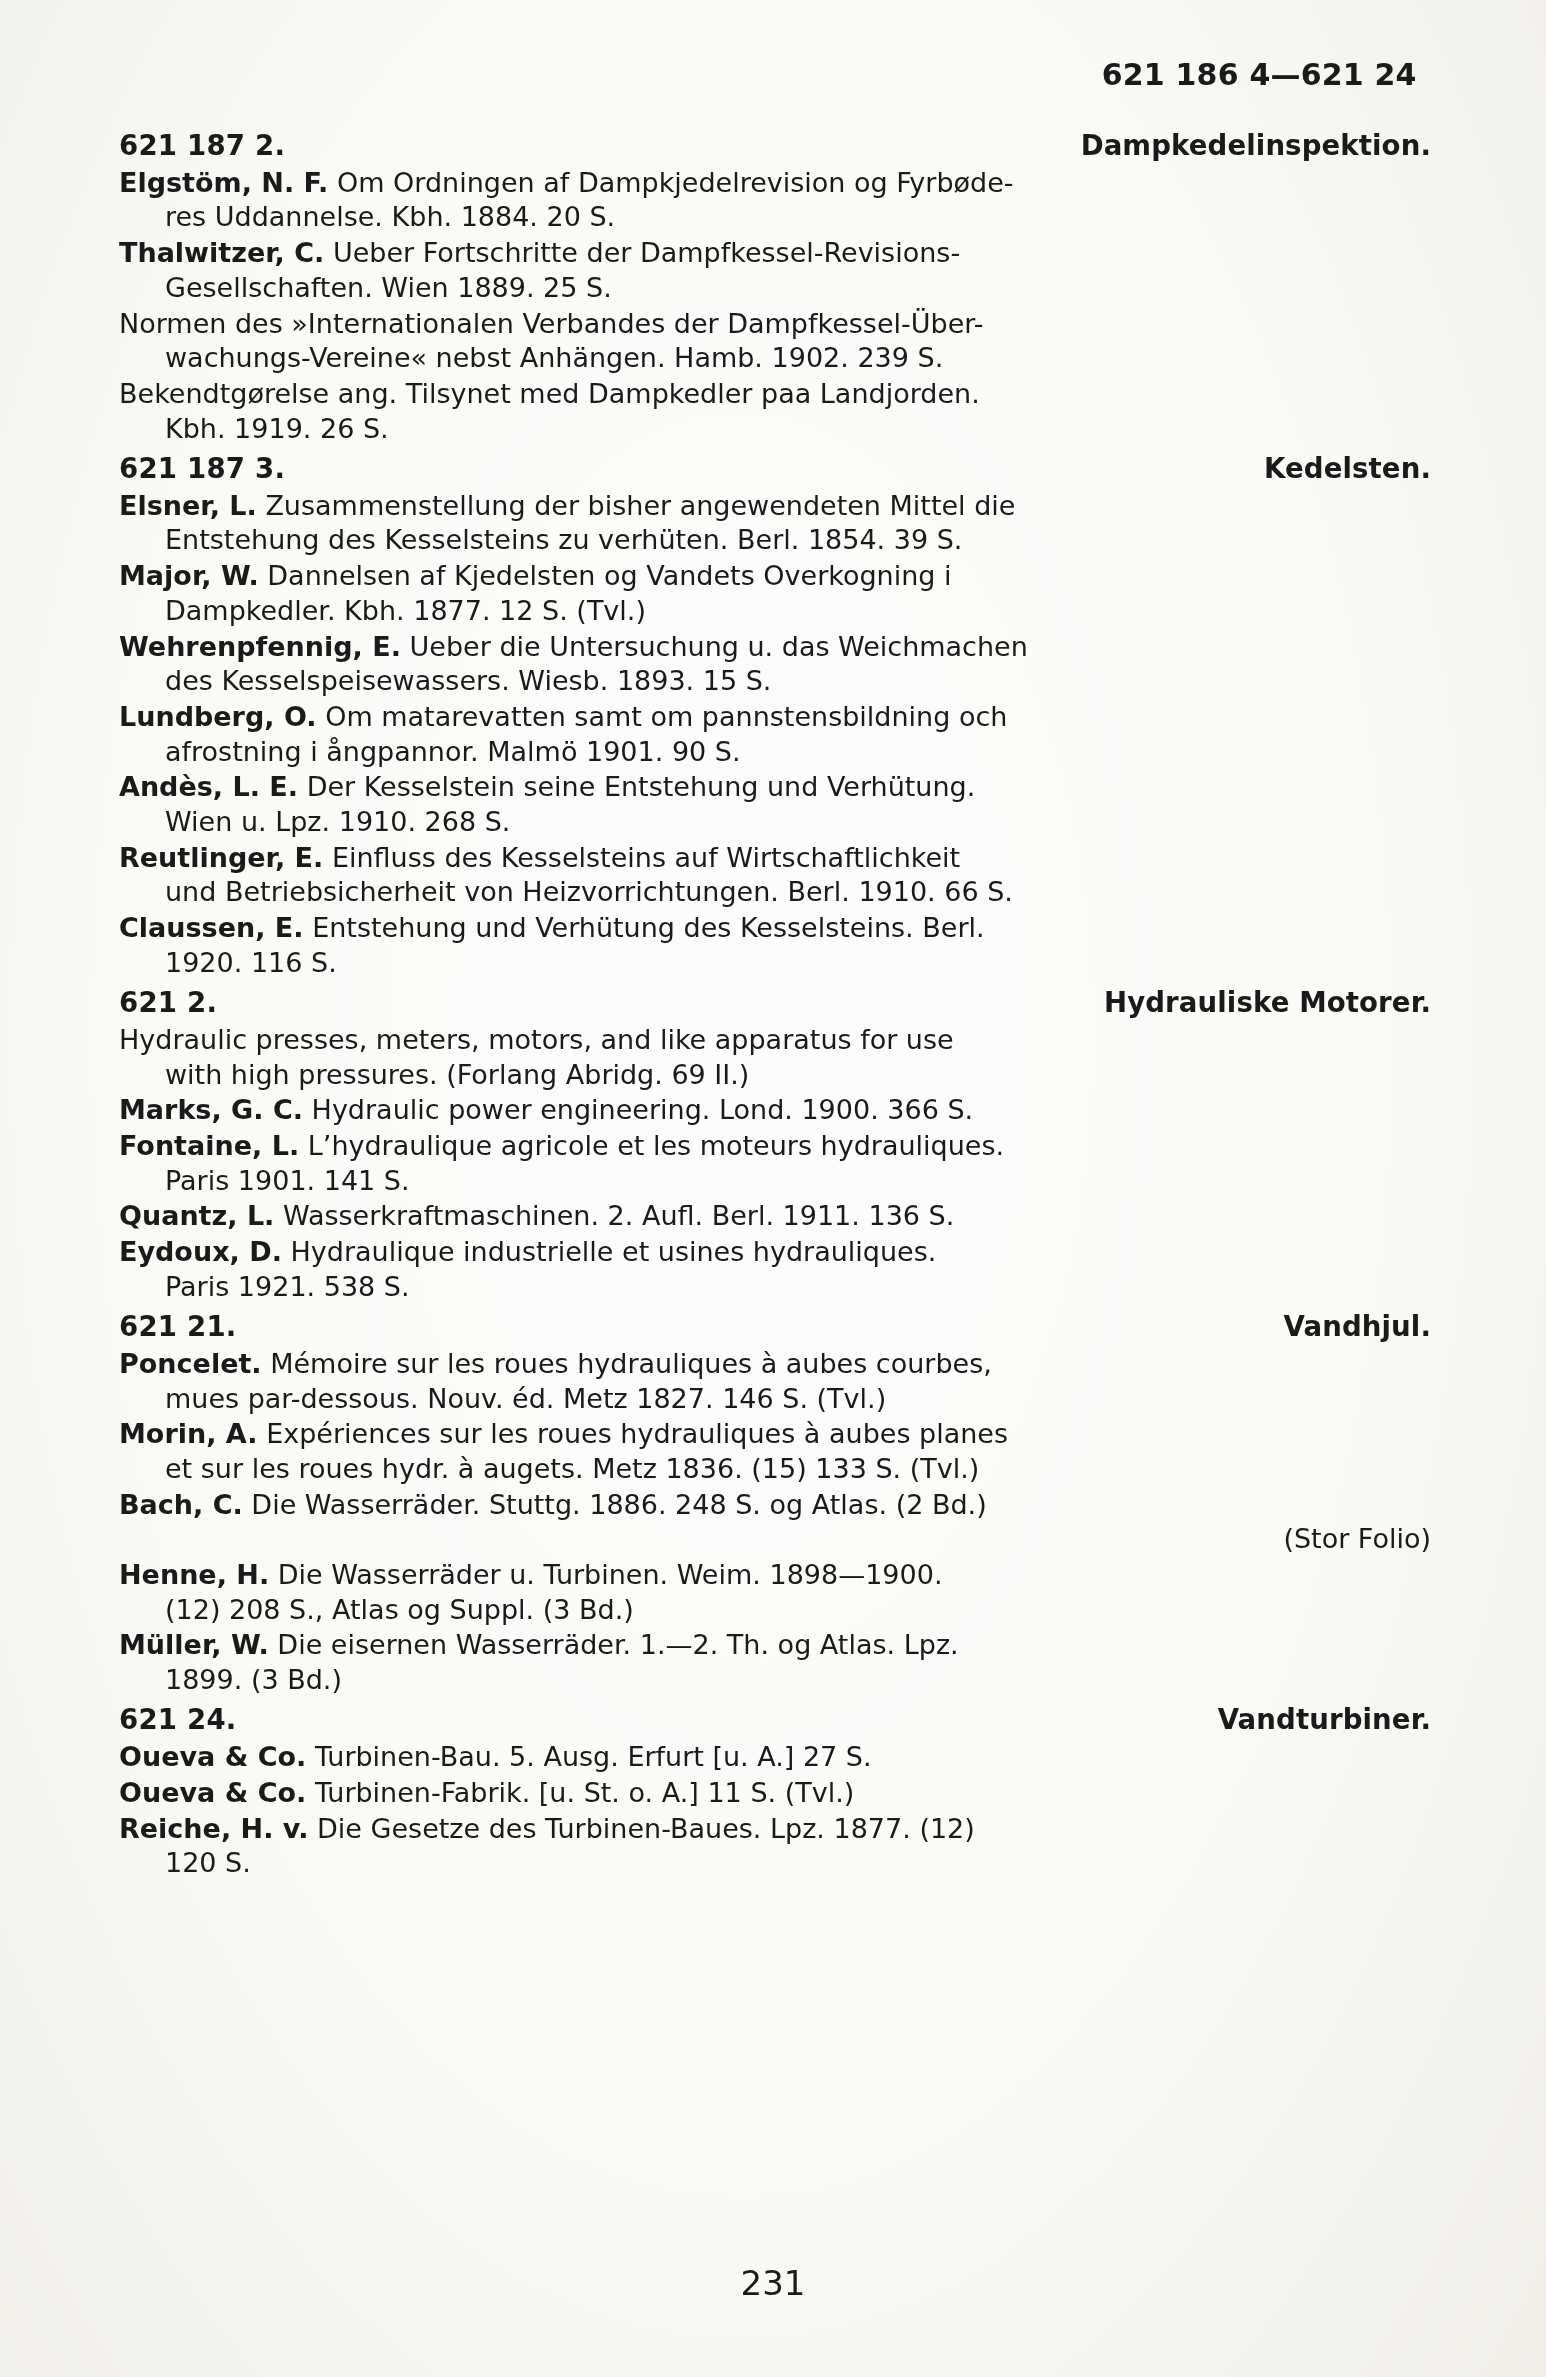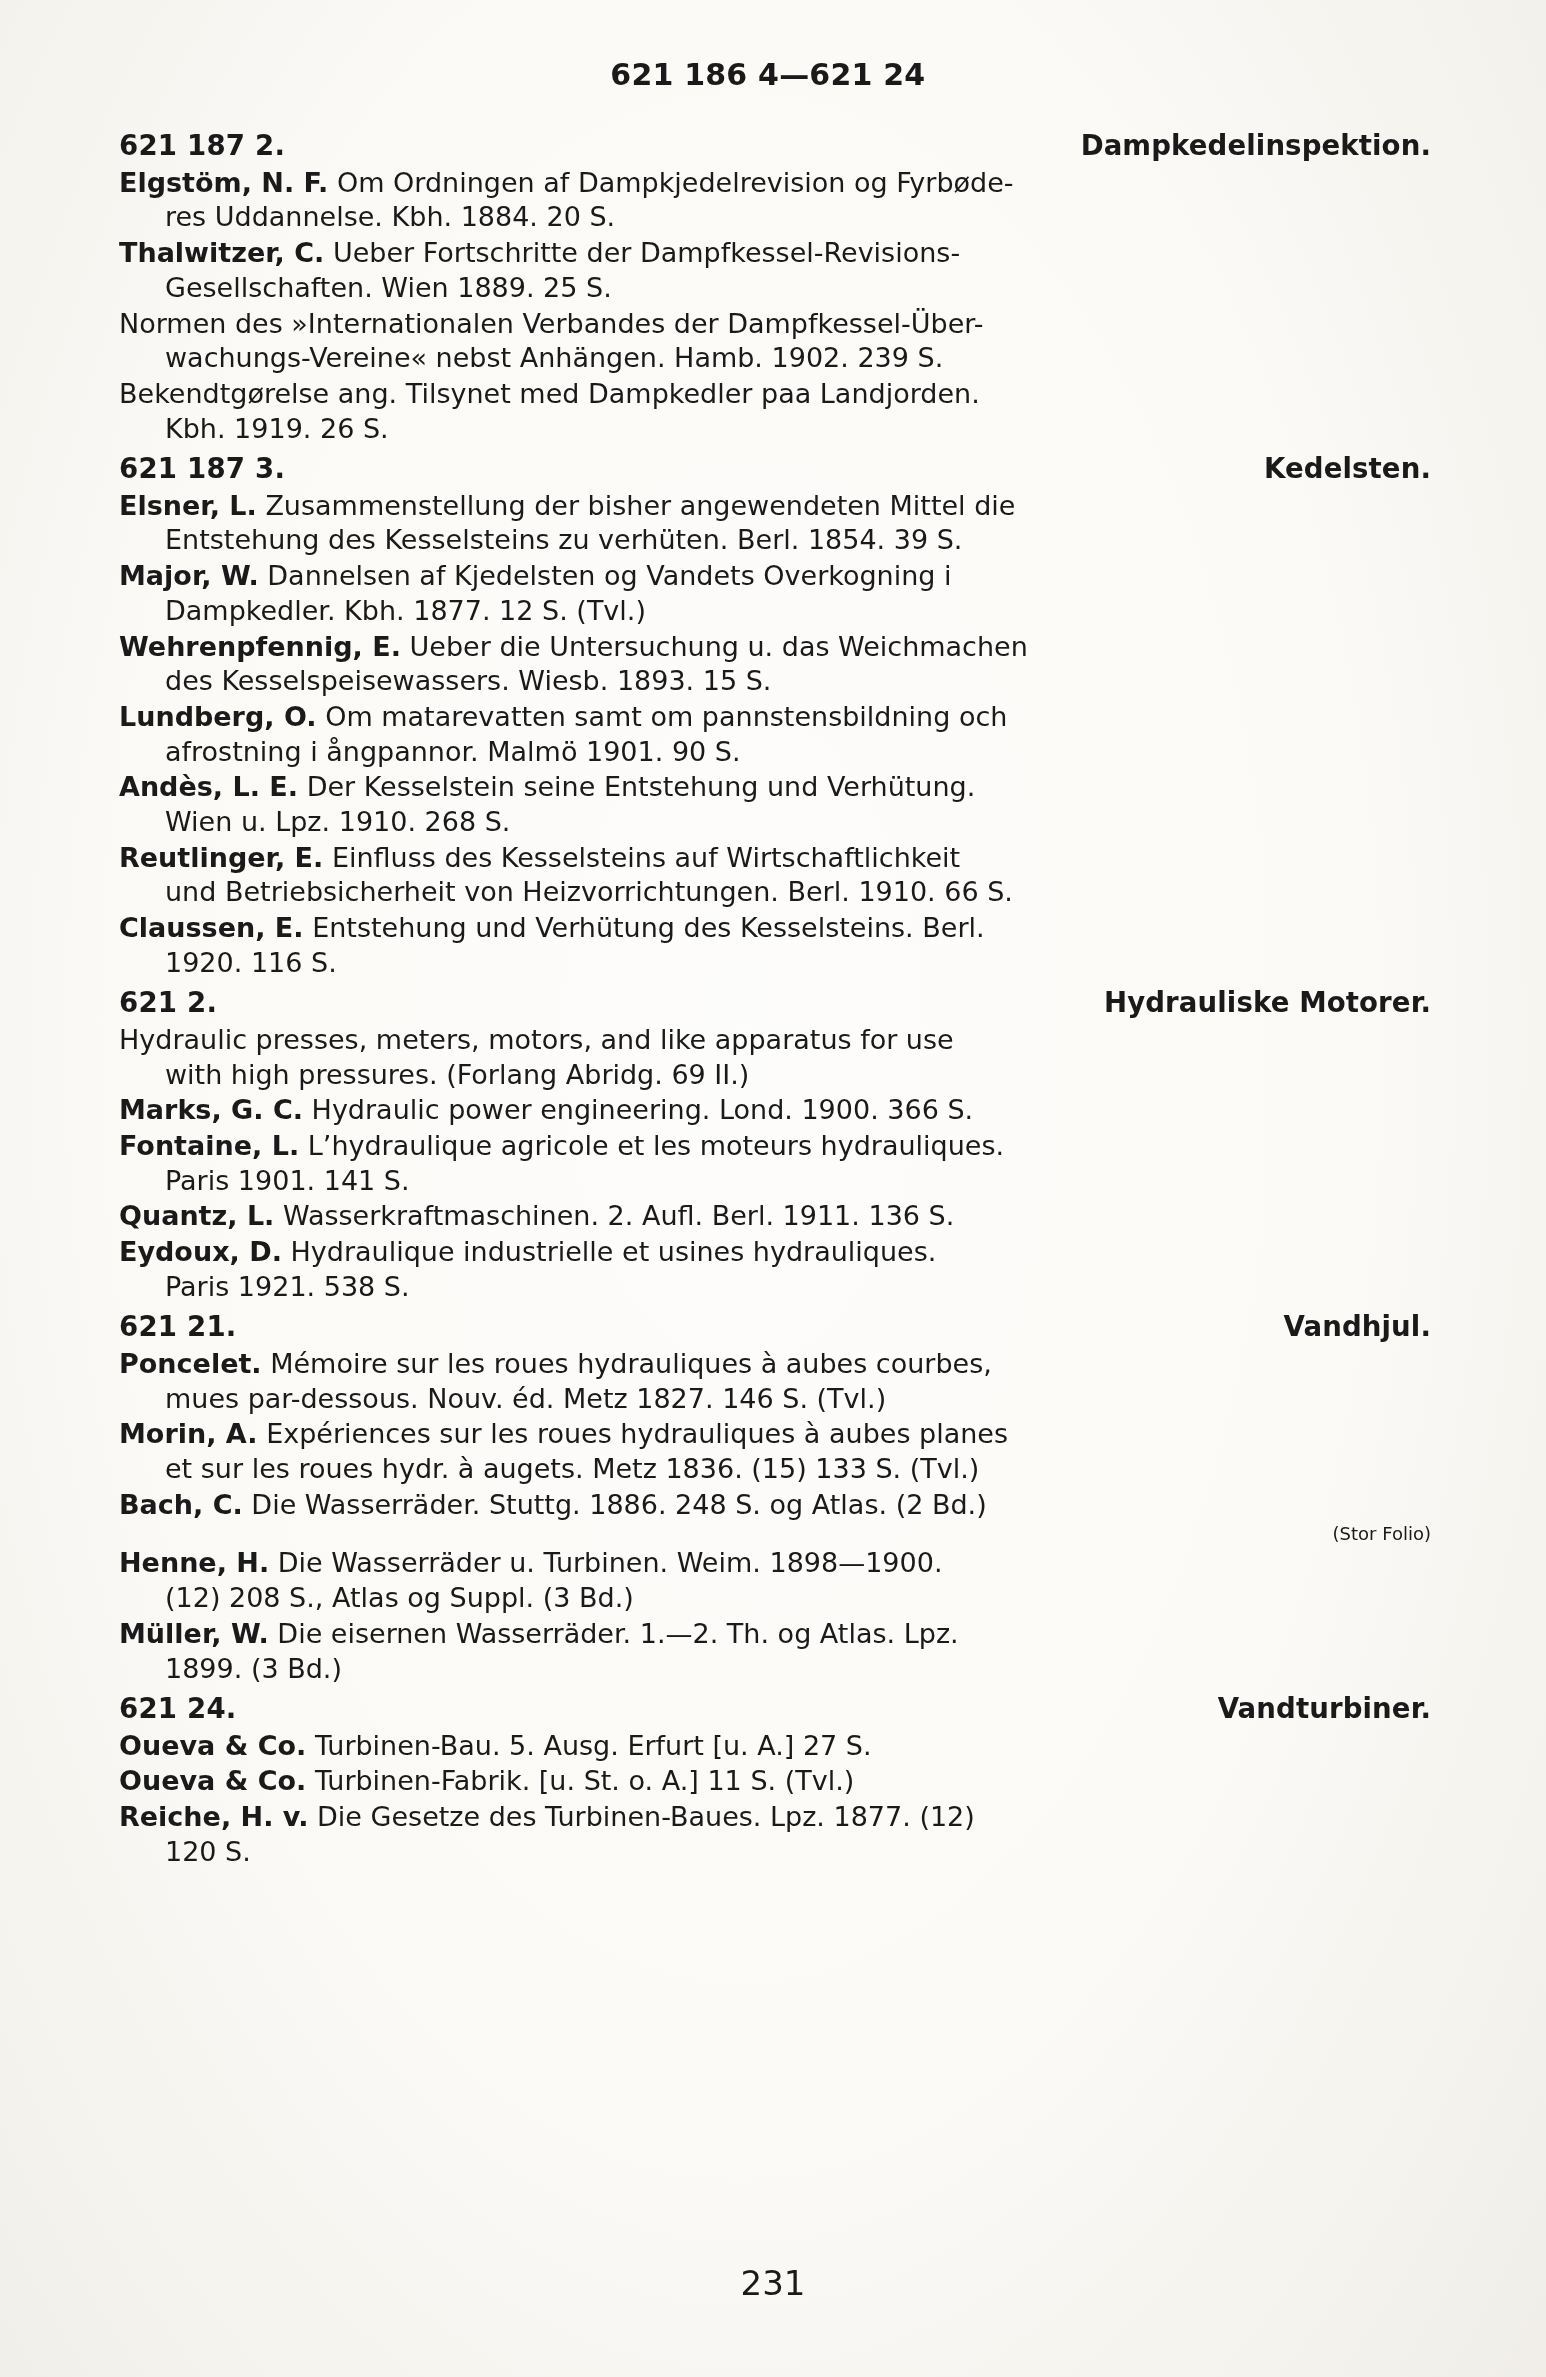--- a/index.html
+++ b/index.html
@@ -30,21 +30,21 @@
       radial-gradient(ellipse at 48% 42%, rgba(255,255,255,0.55) 0%, rgba(250,248,243,0.2) 55%, rgba(228,224,214,0.5) 100%);
     pointer-events: none;
   }
   .content {
     position: absolute;
     left: 119px;
     top: 57px;
     width: 1312px;
   }
   .running-head {
-    text-align: center;
+    text-align: right;
     font-weight: bold;
     font-size: 30px;
     letter-spacing: 0.2px;
     margin-bottom: 37px;
     padding-right: 14.3px;
   }
   .entry {
     font-size: 27px;
     line-height: 1.285;
     margin-bottom: 1px;
@@ -68,21 +68,21 @@
   }
   .section-line .ttl {
     letter-spacing: 0.1px;
   }
   .au {
     font-weight: bold;
   }
   .right-only {
     text-align: right;
     padding-left: 46px;
-    font-size: 18px;
+    font-size: 27px;
     line-height: 1.285;
   }
   .folio {
     position: absolute;
     left: 0;
     right: 0;
     top: 2263px;
     text-align: center;
     font-size: 34px;
   }

